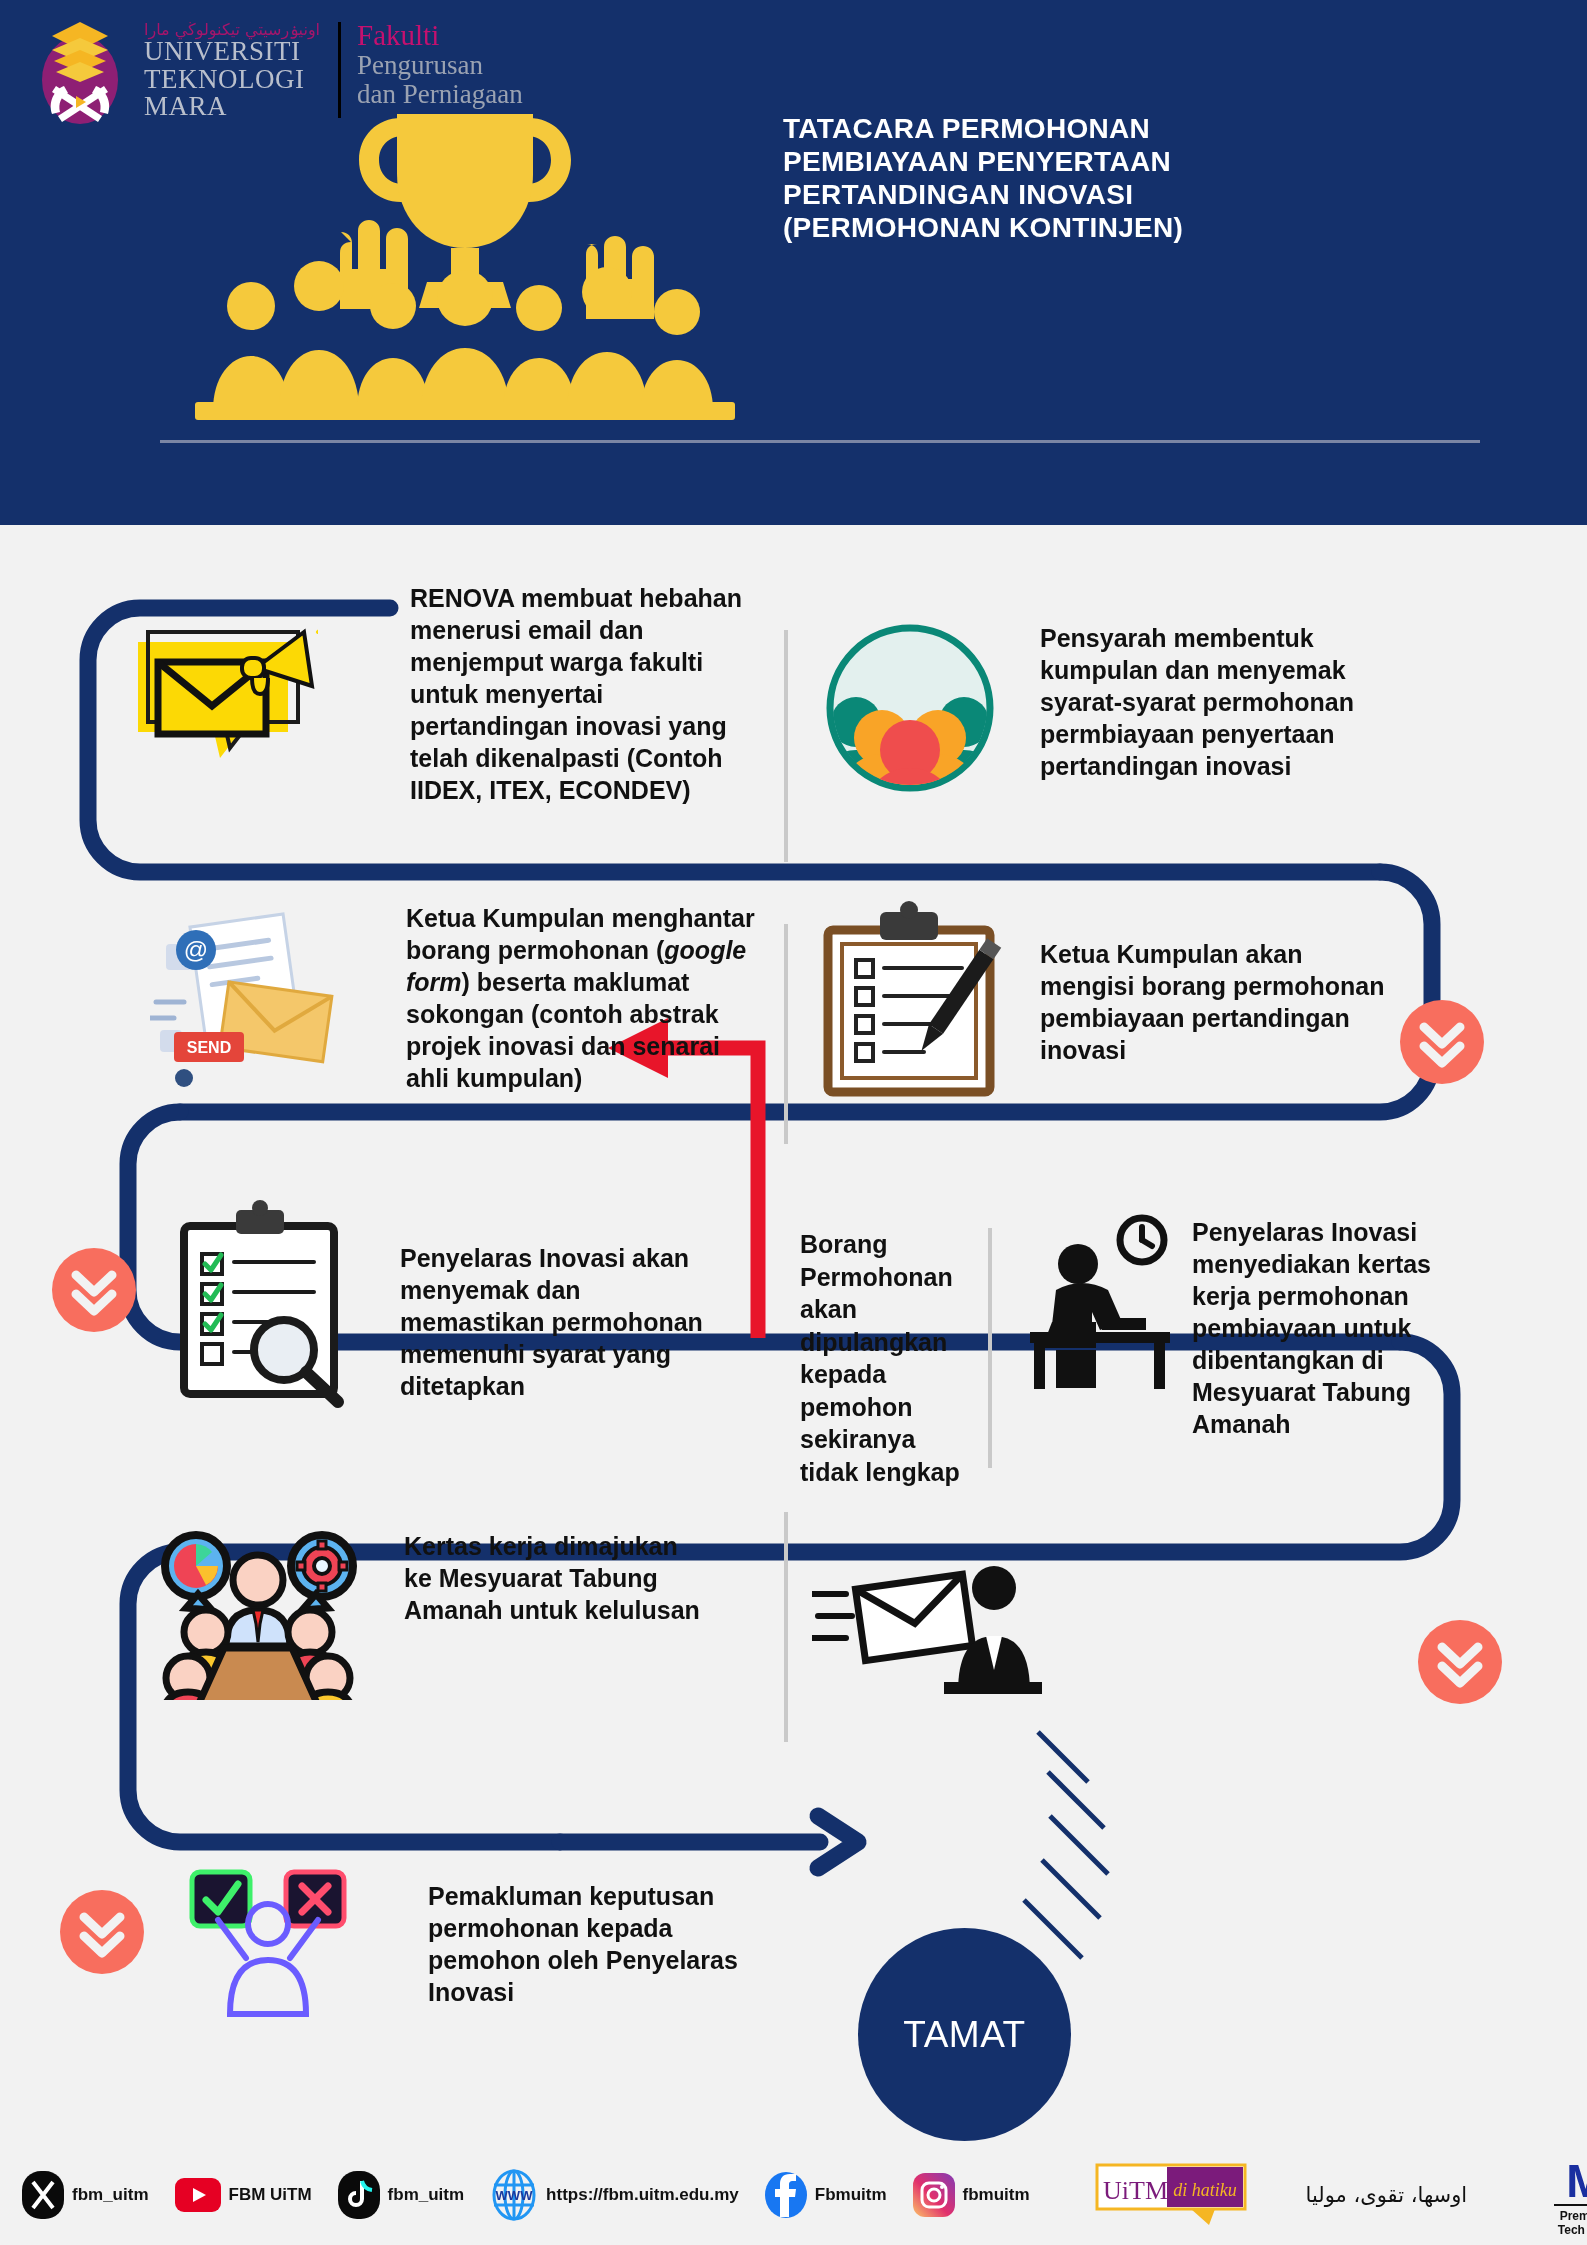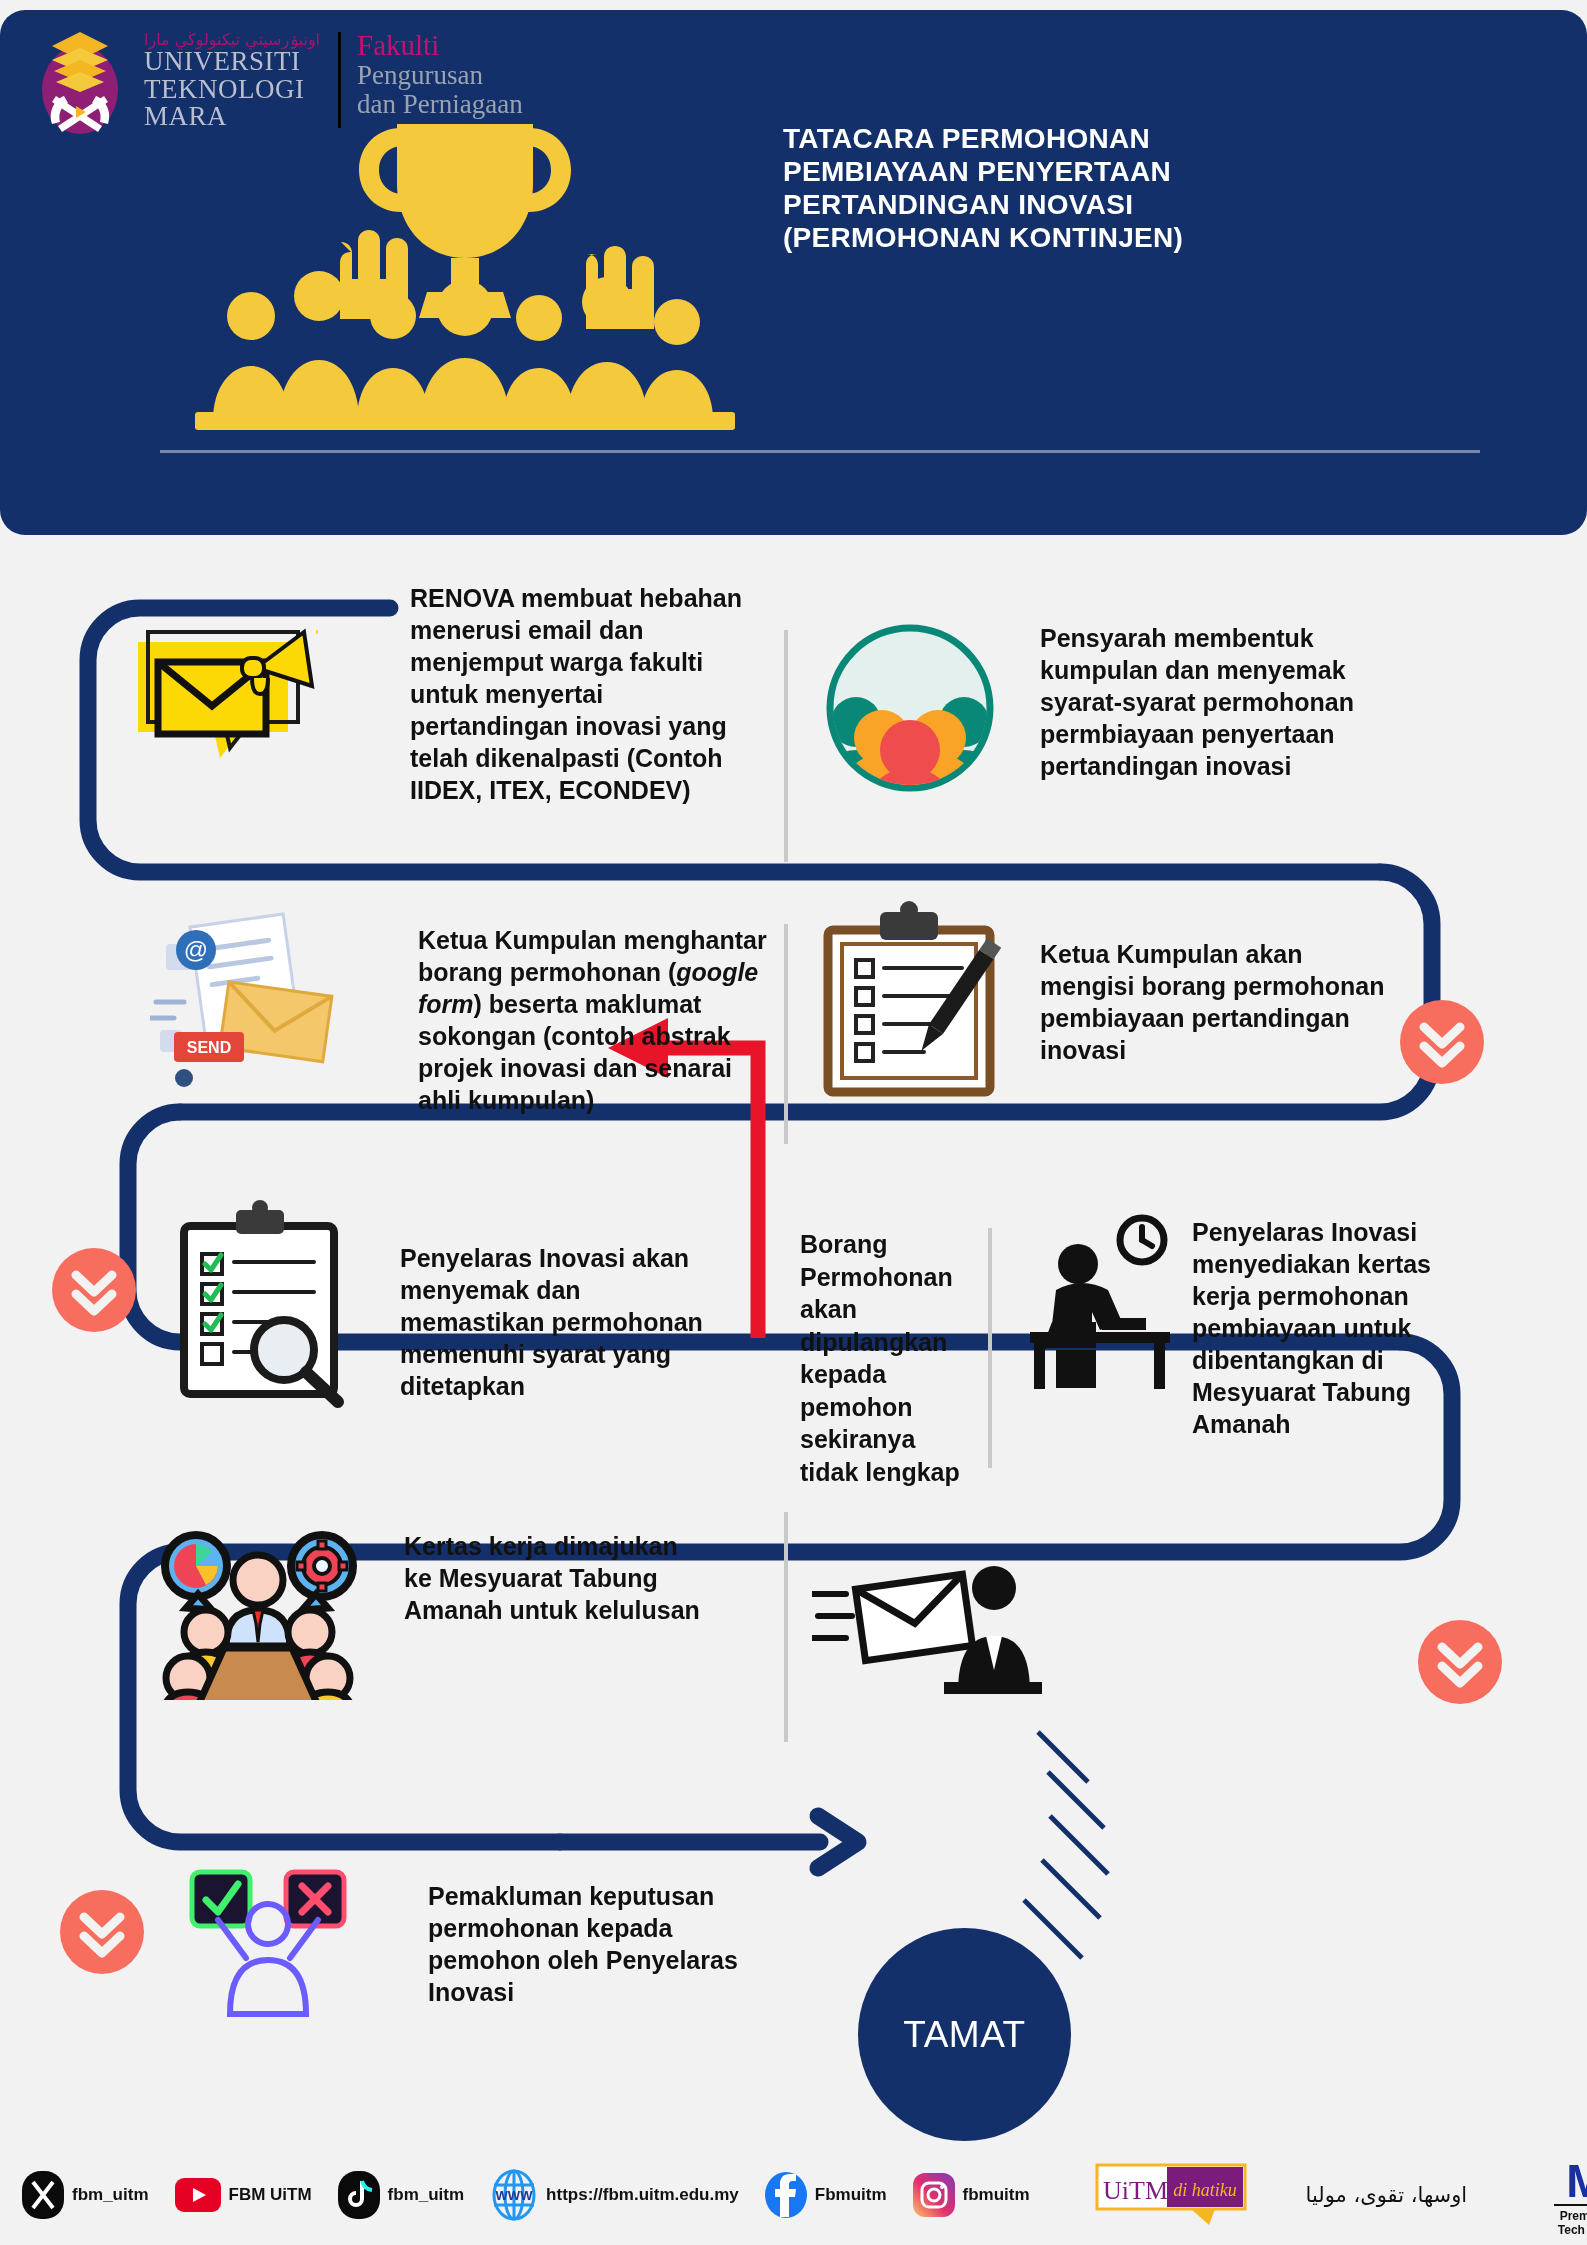--- a/index.html
+++ b/index.html
@@ -8,24 +8,23 @@
     width: 1587px; height: 2245px;
     font-family: "Liberation Sans", sans-serif;
     background: #f2f2f2;
     position: relative;
     overflow: hidden;
   }
   #page { position: relative; width: 1587px; height: 2245px; background: #f2f2f2; }
 
   
   .header {
-    position: absolute; left: 0; top: 10px; width: 1587px; height: 525px;
+    position: absolute; left: 0; top: 0; width: 1587px; height: 525px;
     background: #14306b;
     overflow: hidden;
-    border-radius: 25px;
   }
   .logo-wrap { position: absolute; left: 30px; top: 18px; display: flex; align-items: flex-start; }
   .logo-mark { width: 100px; height: 110px; position: relative; }
   .fac-text { margin-left: 14px; padding-top: 4px; }
   .fac-jawi { color: #a5156b; font-family: "DejaVu Sans", sans-serif; font-size: 16px; letter-spacing: .5px; line-height: 1; }
   .fac-name { color: #b9bfcc; font-family: "Liberation Serif", serif; font-size: 27px; line-height: 1.02; letter-spacing: .5px; }
   .divider-v { width: 3px; background: #000; margin: 4px 16px 0 18px; height: 96px; }
   .fak-block { padding-top: 2px; }
   .fak-1 { color: #c5106f; font-family: "Liberation Serif", serif; font-size: 29px; line-height: 1.06; }
   .fak-2 { color: #9aa2b2; font-family: "Liberation Serif", serif; font-size: 27px; line-height: 1.1; }
@@ -264,21 +263,21 @@
         <rect x="0" y="0" width="70" height="30" rx="4" fill="#e4453a"></rect>
         <text x="35" y="21" font-size="16" fill="#fff" text-anchor="middle" font-weight="bold" font-family="Liberation Sans, sans-serif">SEND</text>
       </g>
       <circle cx="34" cy="168" r="9" fill="#2f4f80"></circle>
       <g stroke="#9fb4d4" stroke-width="5" stroke-linecap="round">
         <line x1="6" y1="92" x2="34" y2="92"></line>
           <line x1="0" y1="108" x2="24" y2="108"></line>
       </g>
     </svg>
   </div>
-  <div class="step-text" style="left:406px; top:924px; width:360px;margin-left:12px;"><span>Ketua Kumpulan menghantar borang permohonan (</span><i>google form</i><span>) beserta maklumat sokongan (contoh abstrak projek inovasi dan senarai ahli kumpulan)</span></div>
+  <div class="step-text" style="left:406px; top:902px; width:360px;"><span>Ketua Kumpulan menghantar borang permohonan (</span><i>google form</i><span>) beserta maklumat sokongan (contoh abstrak projek inovasi dan senarai ahli kumpulan)</span></div>
   <div class="sep-line" style="left:784px; top:924px; height:220px;"></div>
 
   <div class="icon-box" style="left:814px; top:900px;">
     <svg width="190" height="200" viewBox="0 0 190 200">
       <rect x="14" y="30" width="162" height="162" rx="5" fill="#fff" stroke="#7a4f25" stroke-width="9"></rect>
       <rect x="28" y="44" width="134" height="134" fill="#fff" stroke="#8b5a2b" stroke-width="4"></rect>
       <rect x="66" y="12" width="58" height="28" rx="6" fill="#3a3a3a"></rect>
       <circle cx="95" cy="10" r="9" fill="#3a3a3a"></circle>
       <g fill="none" stroke="#222" stroke-width="4">
         <rect x="42" y="60" width="17" height="17"></rect>

